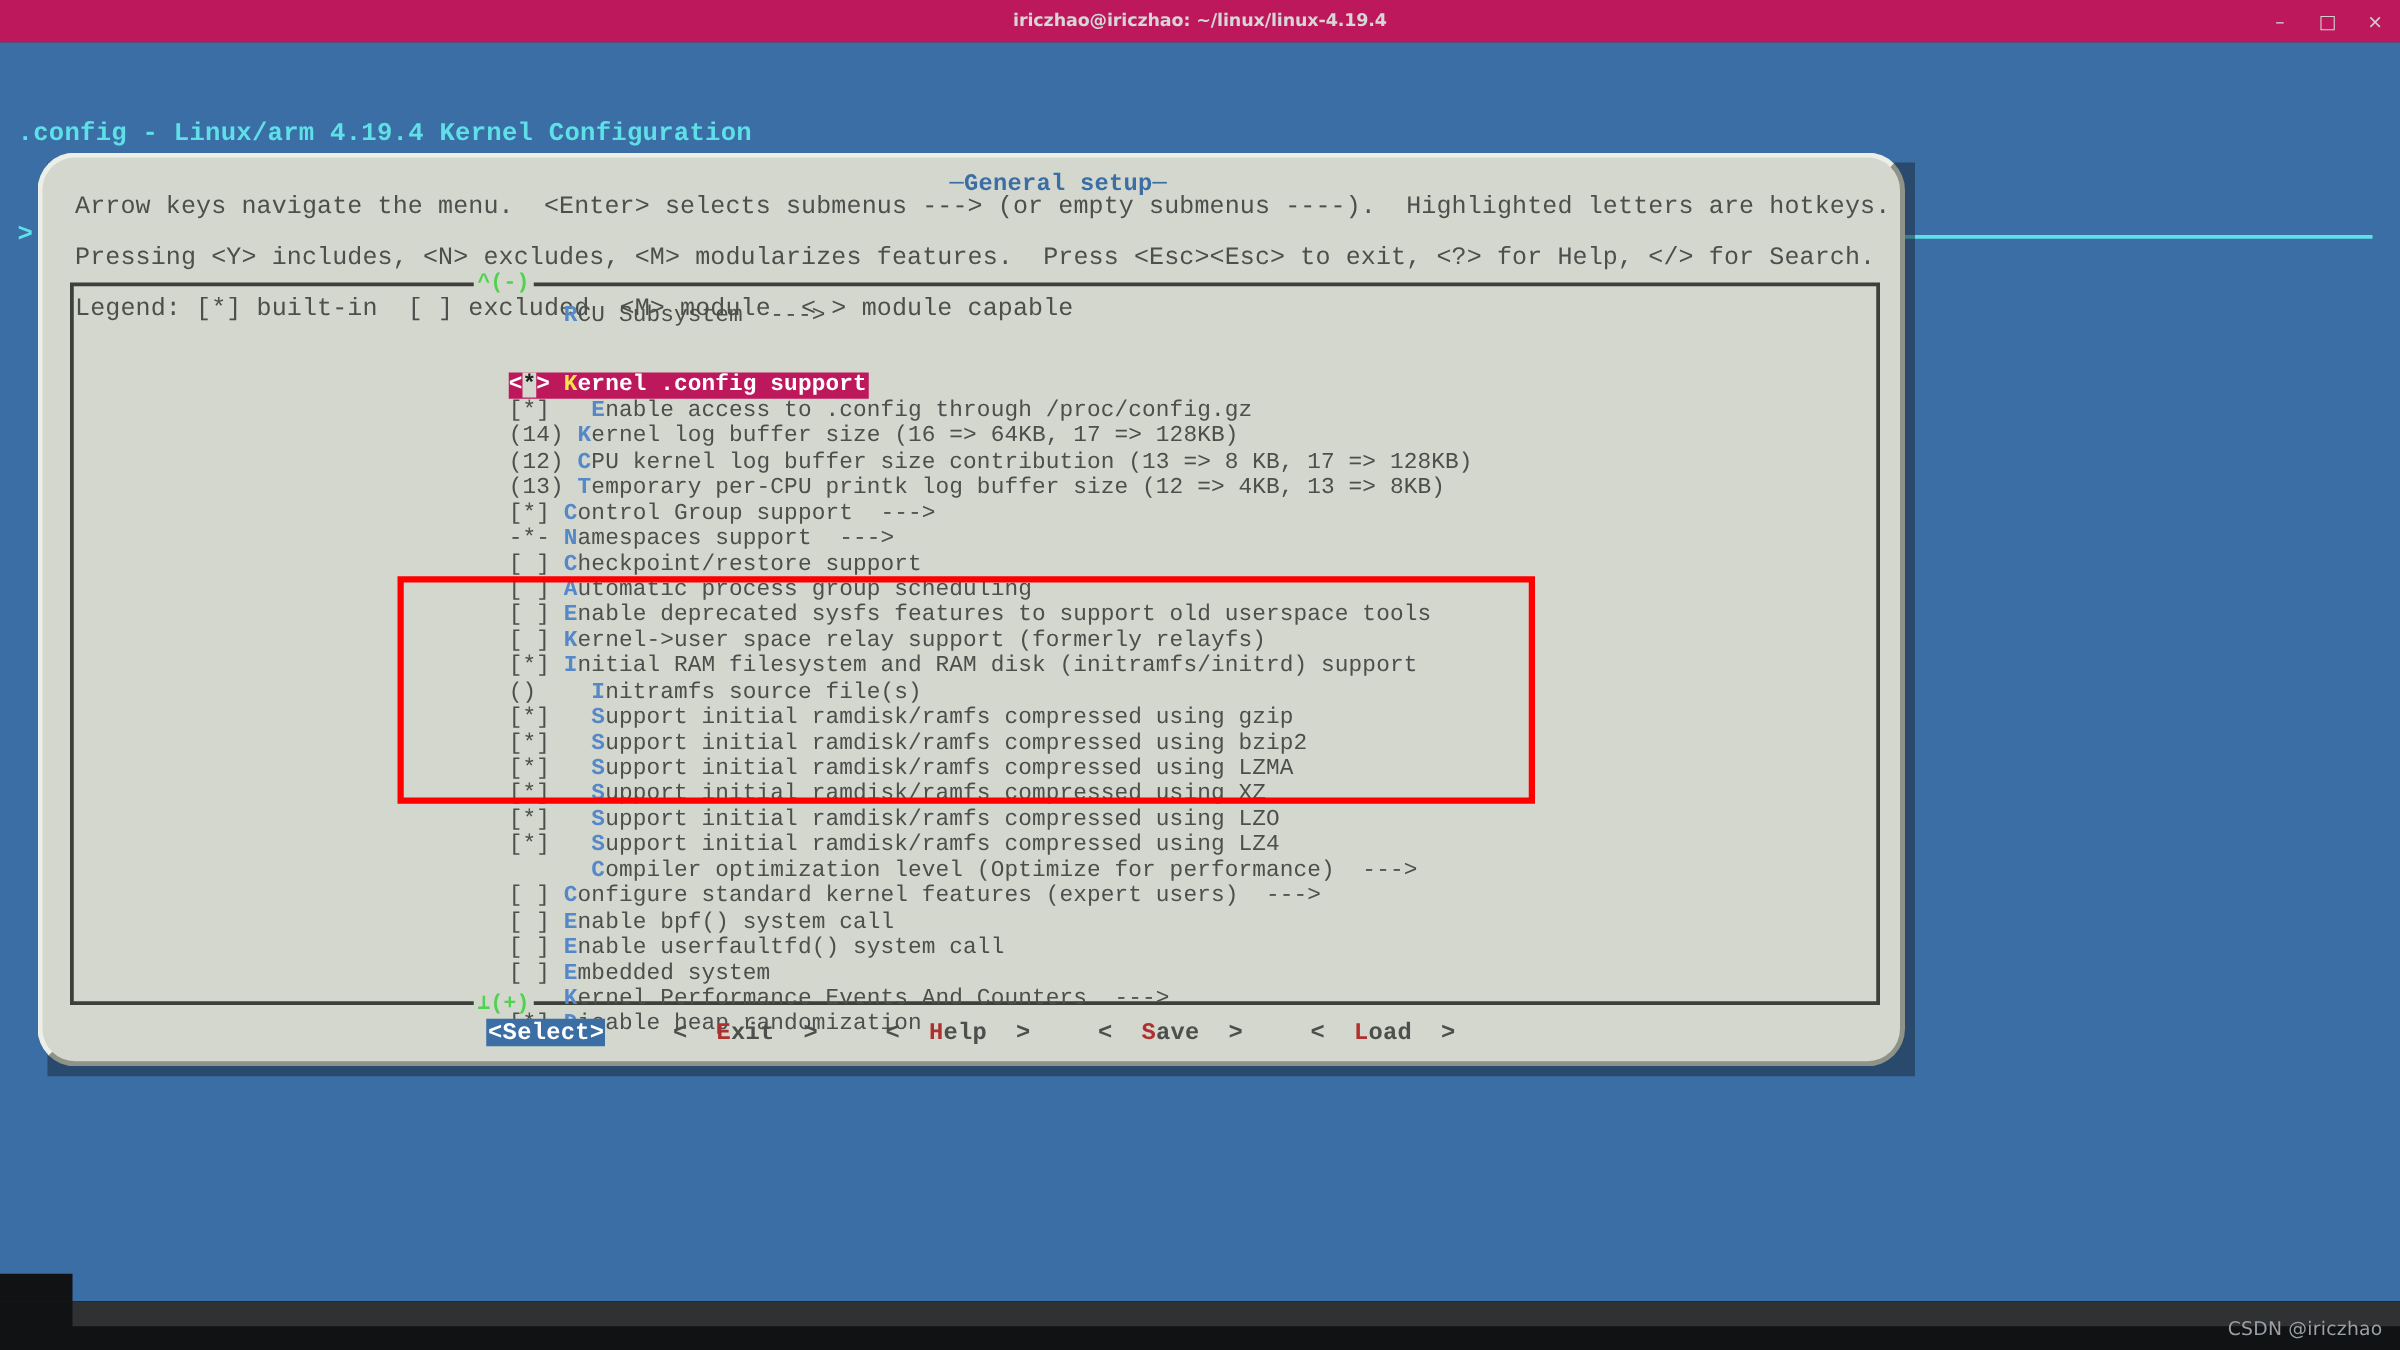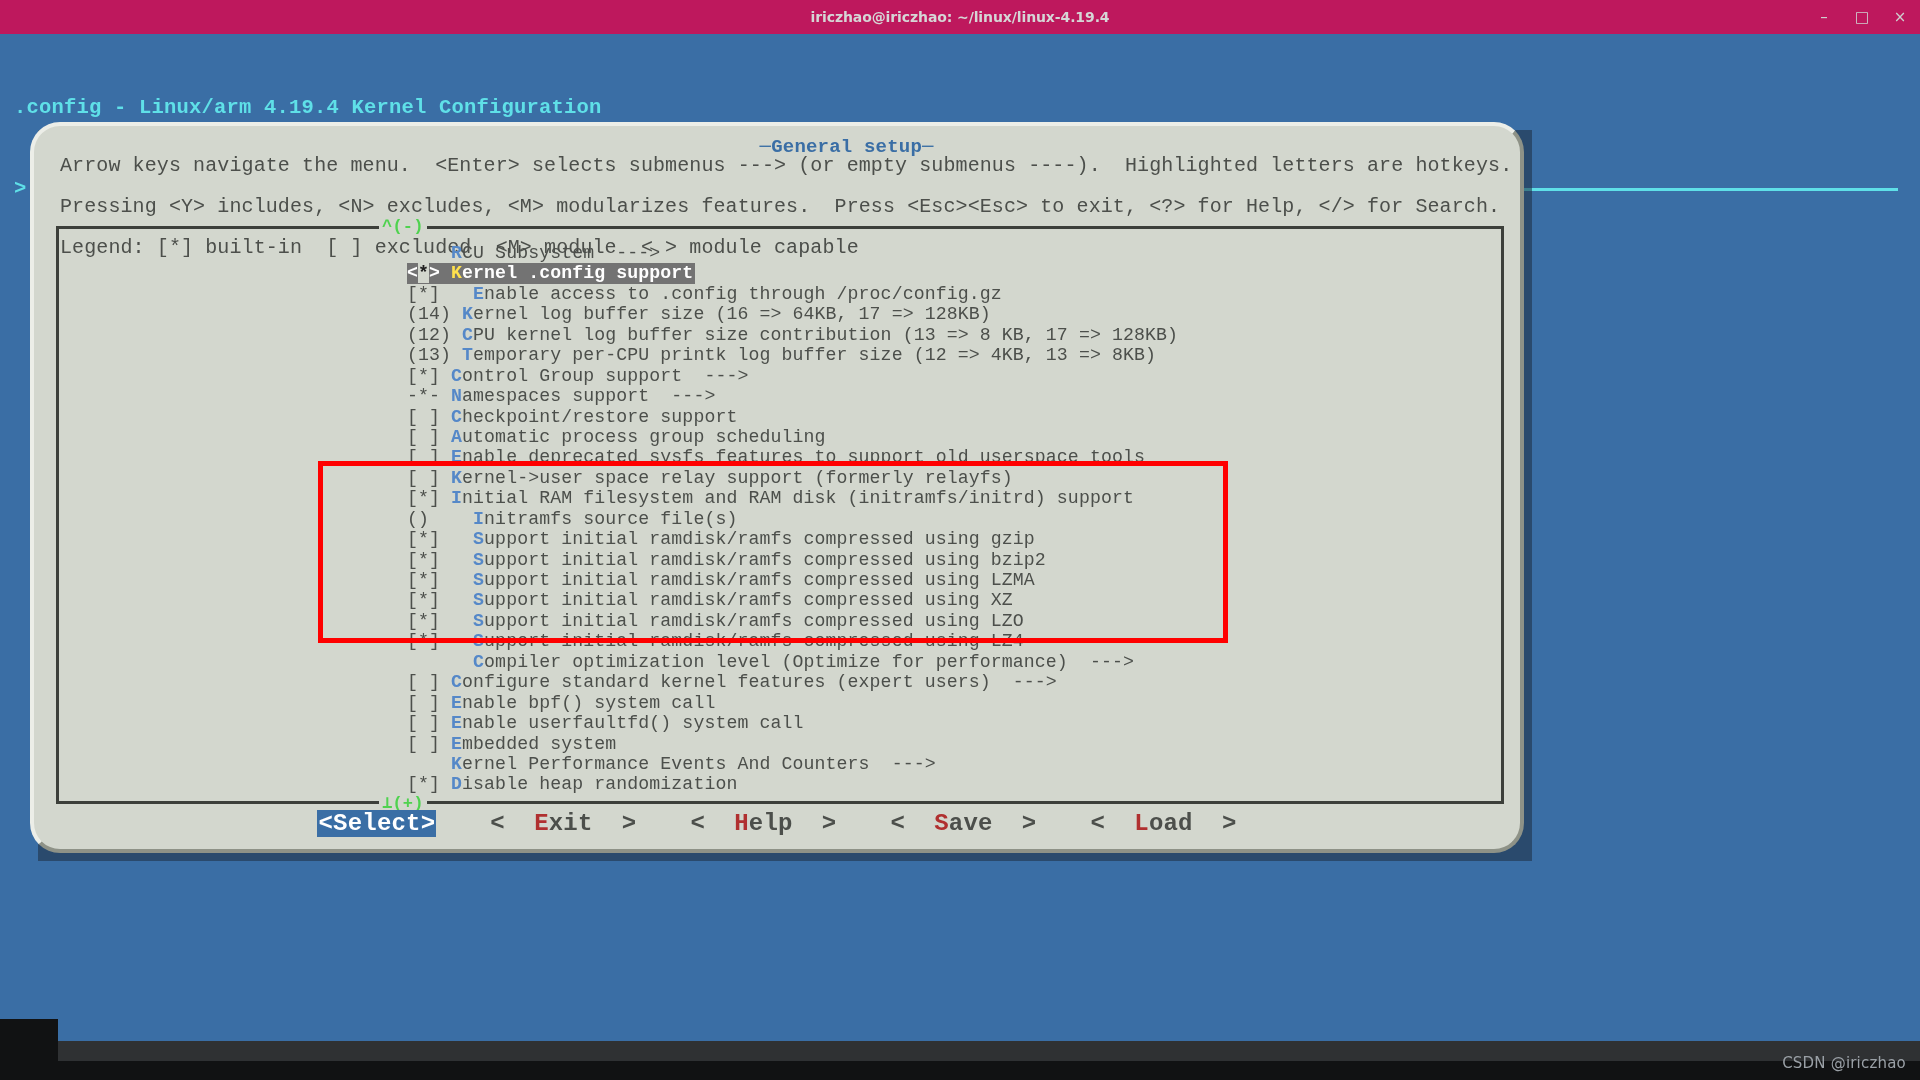--- a/index.html
+++ b/index.html
@@ -188,45 +188,46 @@
     color: #4c4f4b;
     white-space: pre;
     letter-spacing: 0.1px;
   }
   .menu-row {
     white-space: pre;
     height: 20.45px;
   }
   .menu-row .hot { color: #5588c8; font-weight: bold; }
   .menu-row.selected {
-    background: #737373;
+    background: #be185d;
     color: #ffffff;
     font-weight: bold;
     display: inline-block;
     padding-right: 2px;
+    margin-top: 35px;
   }
   .menu-row.selected .hot { color: #ffe14d; }
   .menu-row.selected .curs {
     background: #d3d7ce;
     color: #202020;
   }
 
   
 
   
   .button-bar {
     position: absolute;
     left: 0;
     bottom: 12px;
     width: 100%;
     display: flex;
     justify-content: center;
     align-items: center;
     gap: 54px;
-    font-size: 24px;
+    font-size: 19px;
     font-weight: bold;
     letter-spacing: 0.2px;
   }
   .btn {
     color: #4c4f4b;
     white-space: pre;
     cursor: pointer;
   }
   .btn .hot { color: #b03030; }
   .btn.active {

